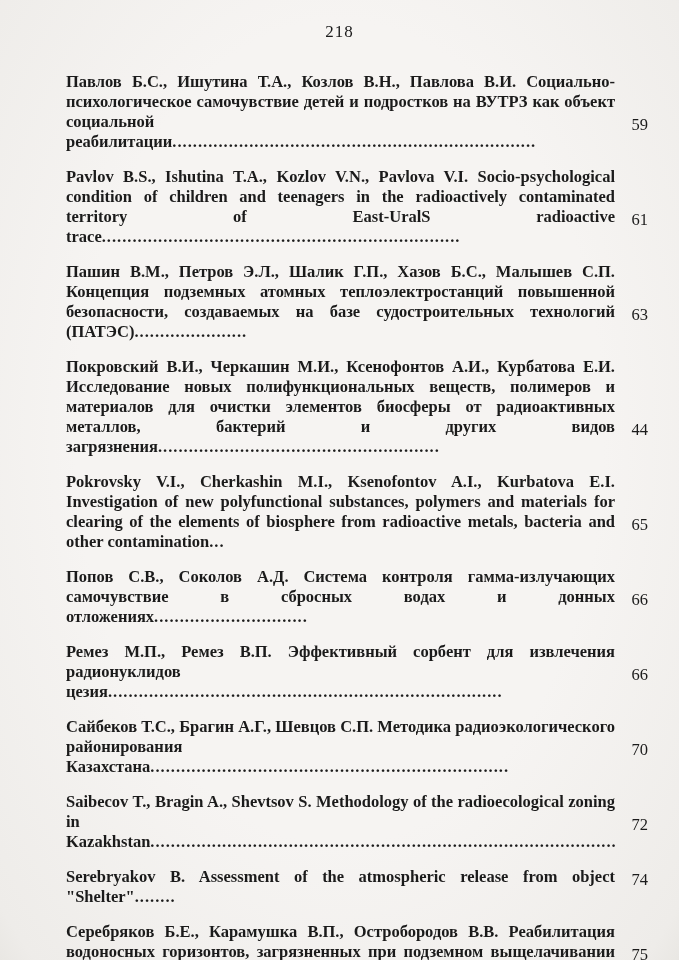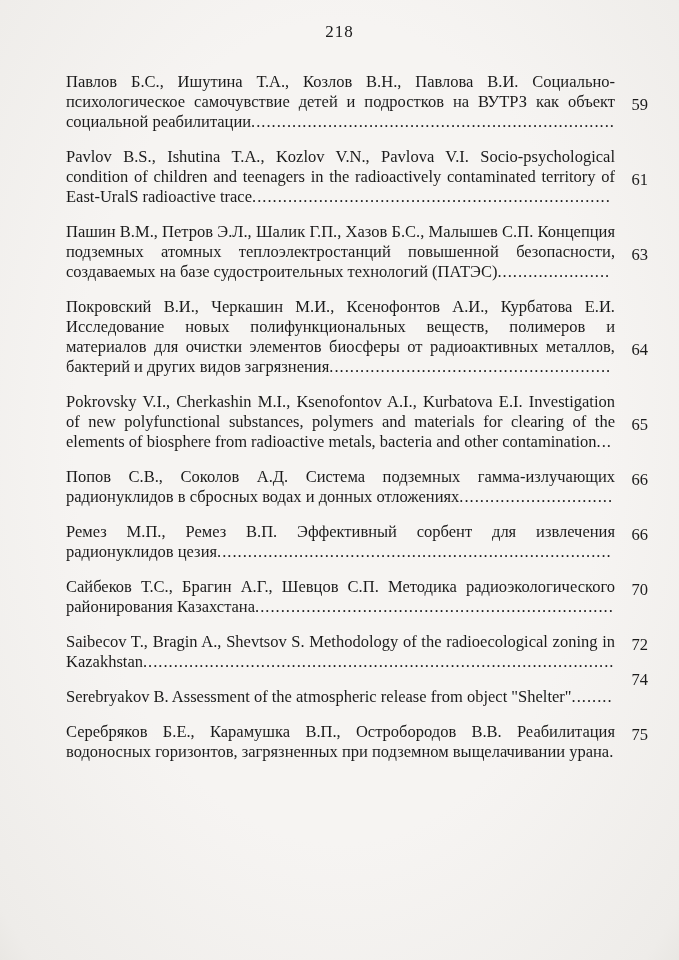--- a/index.html
+++ b/index.html
@@ -31,20 +31,21 @@
   .entry {
     position: relative;
     margin-bottom: 15px;
     font-size: 16.5px;
     line-height: 20px;
   }
   .entry-body {
     width: 549px;
     overflow: hidden;
     text-align: justify;
+    font-weight: bold;
   }
   .leader {
     letter-spacing: 1px;
     white-space: nowrap;
   }
   .pagenum {
     position: absolute;
     right: 0;
     bottom: 17px;
     width: 33px;
@@ -66,28 +67,28 @@
       <div class="entry">
     <div class="entry-body"><span>Pavlov B.S., Ishutina T.A., Kozlov V.N., Pavlova V.I. Socio-psychological condition of children and teenagers in the radioactively contaminated territory of East-UralS radioactive trace</span><span class="leader">......................................................................</span></div>
     <span class="pagenum">61</span>
   </div>
       <div class="entry">
     <div class="entry-body"><span>Пашин В.М., Петров Э.Л., Шалик Г.П., Хазов Б.С., Малышев С.П. Концепция подземных атомных теплоэлектростанций повышенной безопасности, создаваемых на базе судостроительных технологий (ПАТЭС)</span><span class="leader">......................</span></div>
     <span class="pagenum">63</span>
   </div>
       <div class="entry">
     <div class="entry-body"><span>Покровский В.И., Черкашин М.И., Ксенофонтов А.И., Курбатова Е.И. Исследование новых полифункциональных веществ, полимеров и материалов для очистки элементов биосферы от радиоактивных металлов, бактерий и других видов загрязнения</span><span class="leader">.......................................................</span></div>
-    <span class="pagenum">64</span>
+    <span class="pagenum">44</span>
   </div>
       <div class="entry">
     <div class="entry-body"><span>Pokrovsky V.I., Cherkashin M.I., Ksenofontov A.I., Kurbatova E.I. Investigation of new polyfunctional substances, polymers and materials for clearing of the elements of biosphere from radioactive metals, bacteria and other contamination</span><span class="leader">...</span></div>
     <span class="pagenum">65</span>
   </div>
       <div class="entry">
-    <div class="entry-body"><span>Попов С.В., Соколов А.Д. Система подземных гамма-излучающих радионуклидов в сбросных водах и донных отложениях</span><span class="leader">..............................</span></div>
+    <div class="entry-body"><span>Попов С.В., Соколов А.Д. Система контроля гамма-излучающих самочувствие в сбросных водах и донных отложениях</span><span class="leader">..............................</span></div>
     <span class="pagenum">66</span>
   </div>
       <div class="entry">
     <div class="entry-body"><span>Ремез М.П., Ремез В.П. Эффективный сорбент для извлечения радионуклидов цезия</span><span class="leader">.............................................................................</span></div>
     <span class="pagenum">66</span>
   </div>
       <div class="entry">
     <div class="entry-body"><span>Сайбеков Т.С., Брагин А.Г., Шевцов С.П. Методика радиоэкологического районирования Казахстана</span><span class="leader">......................................................................</span></div>
     <span class="pagenum">70</span>
   </div>

